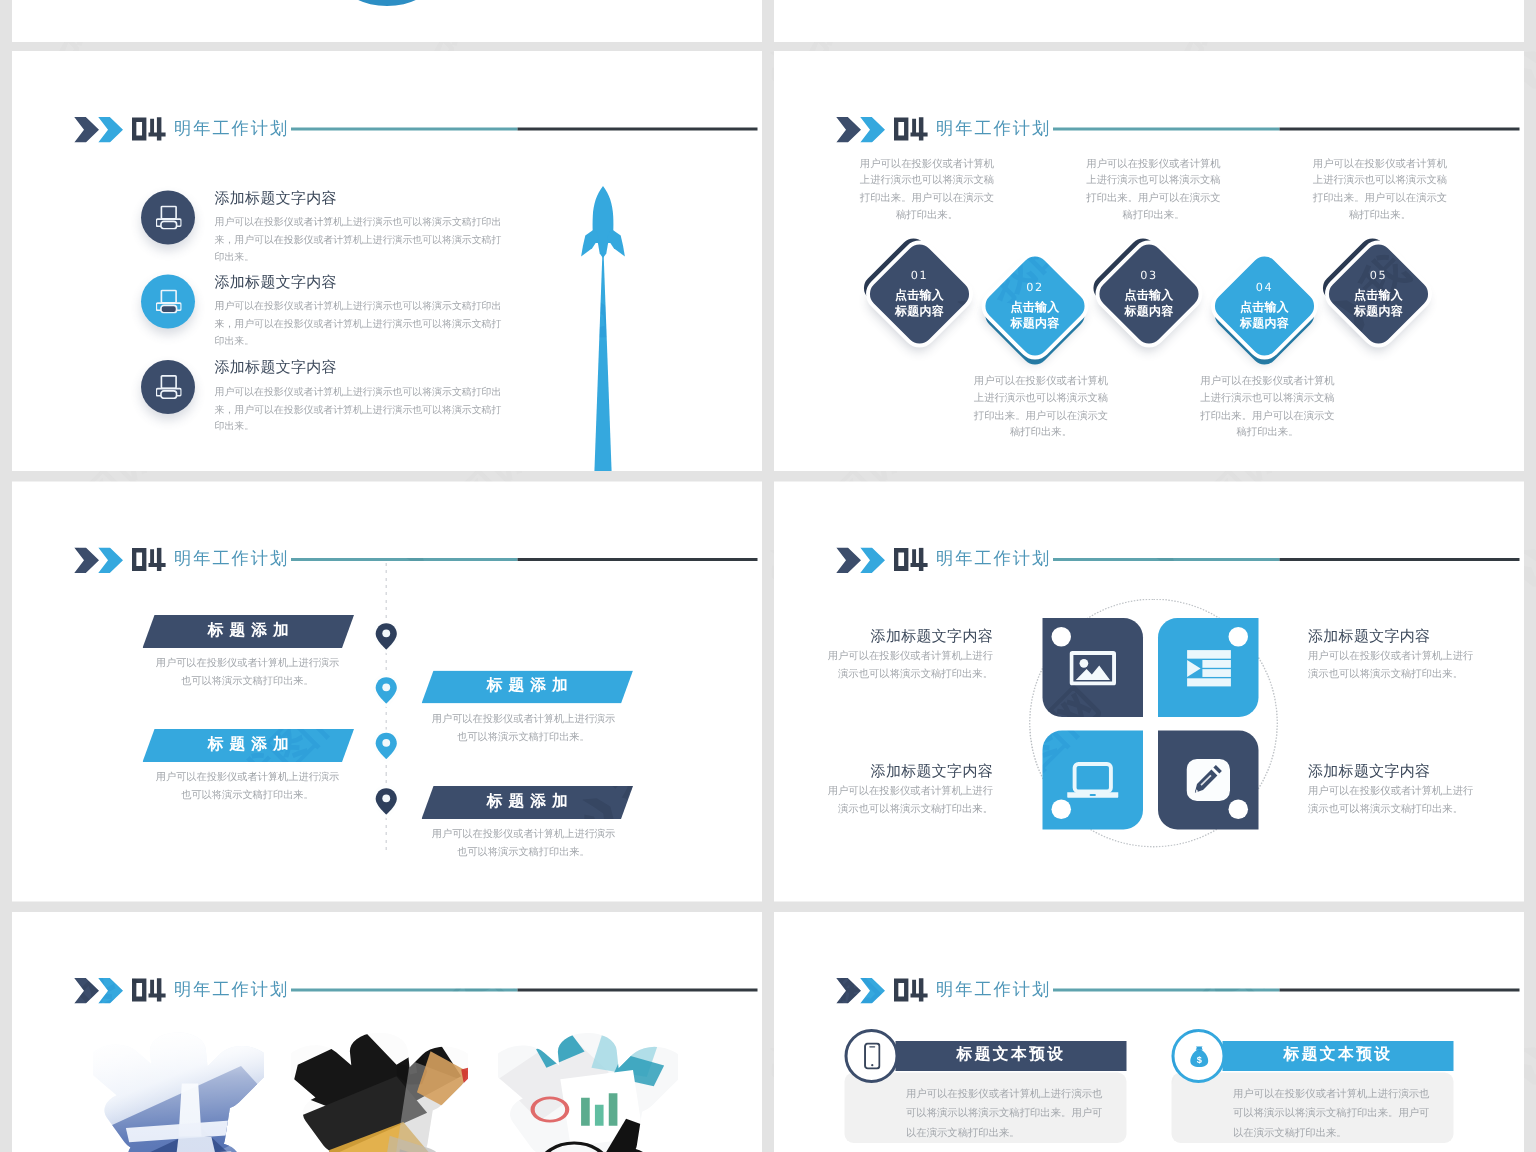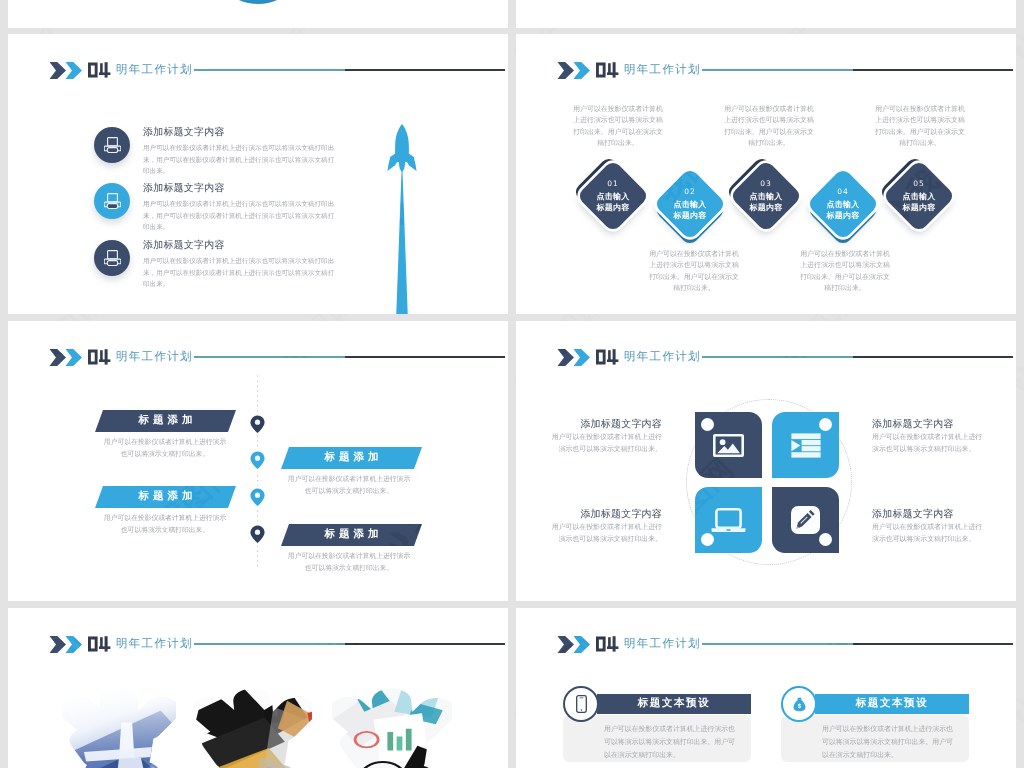--- a/index.html
+++ b/index.html
@@ -4,21 +4,21 @@
 <title>PPT Template Preview</title>
 <style>
   html,body{margin:0;padding:0;}
   body{width:1024px;height:768px;overflow:hidden;background:#e3e3e3;
        font-family:"Liberation Sans",sans-serif;
        -webkit-font-smoothing:antialiased;text-rendering:geometricPrecision;}
   #stage{position:relative;width:1024px;height:768px;background:#e3e3e3;}
   .slide{position:absolute;background:#fff;overflow:hidden;}
 
   
-  .hdr{position:absolute;left:0;top:0;width:100%;height:100%;pointer-events:none;text-align:right;}
+  .hdr{position:absolute;left:0;top:16px;width:100%;height:100%;pointer-events:none;text-align:right;}
   .chev{position:absolute;}
   .zh{position:absolute;font-size:11.5px;font-weight:400;letter-spacing:1.3px;
       line-height:1;color:#4e96b8;}
   .rule{position:absolute;height:2px;}
 
 
   .plist,.dia-row,.dia-captions-top,.dia-captions-bottom,.tl-rows,.tl-pins,
   .tiles,.tile-caps,.cards,.photos{position:absolute;left:0;top:0;width:100%;height:100%;}
   .body-txt{color:#a3a7ac;line-height:1.68;}
   .ttl{color:#3d4a5c;font-weight:400;}

